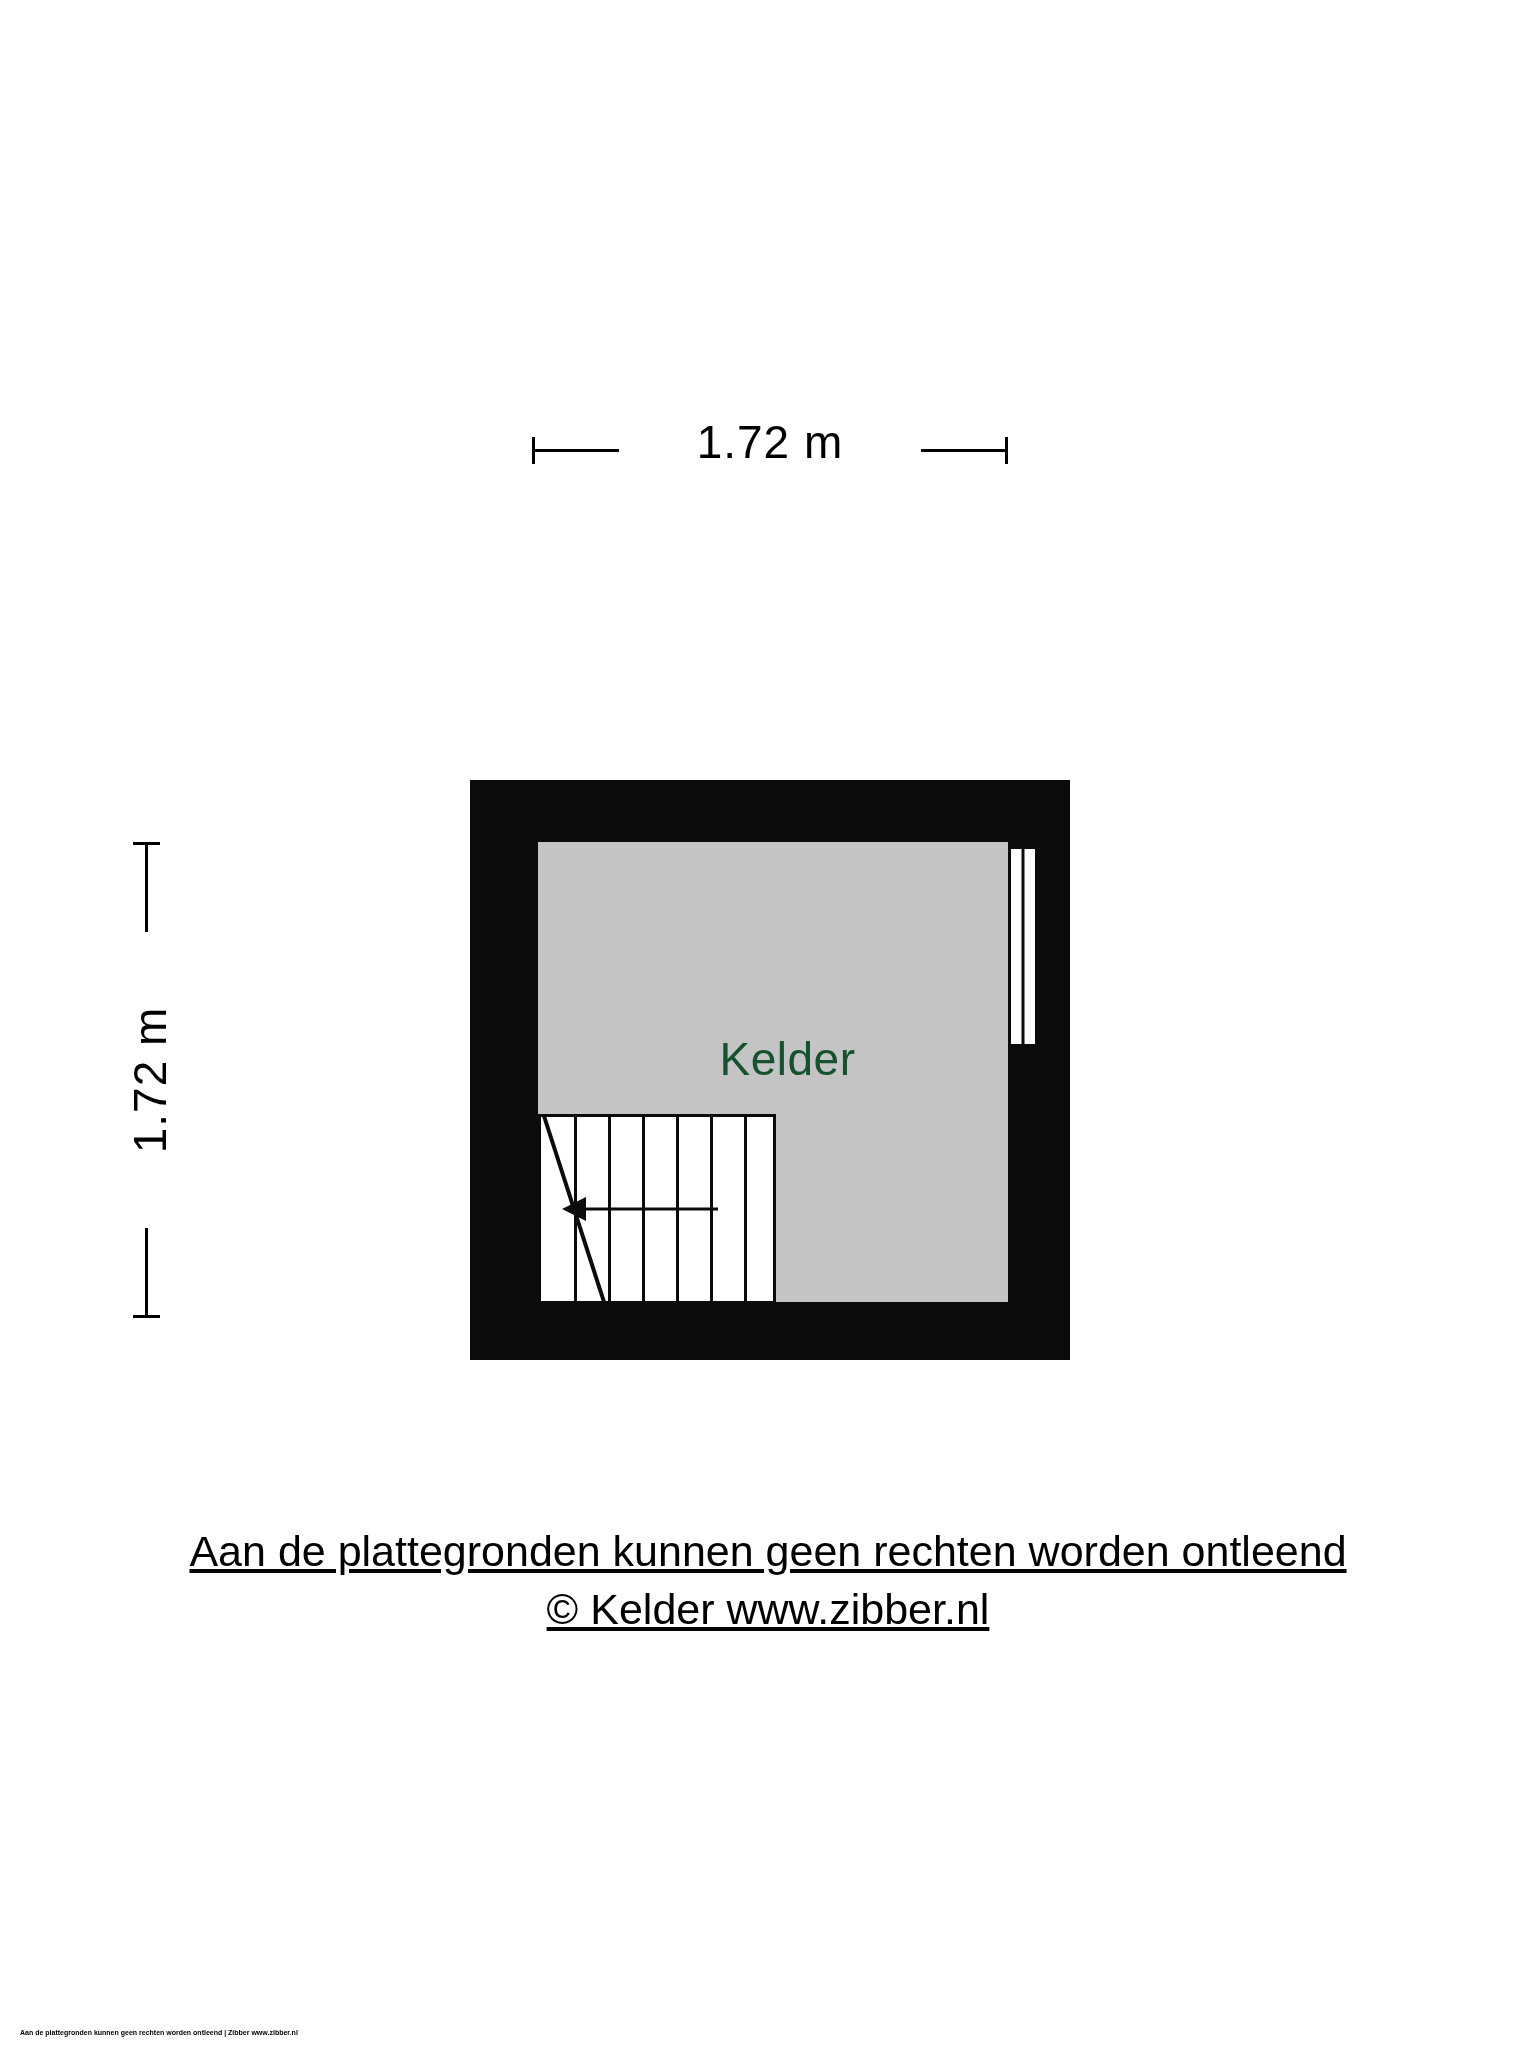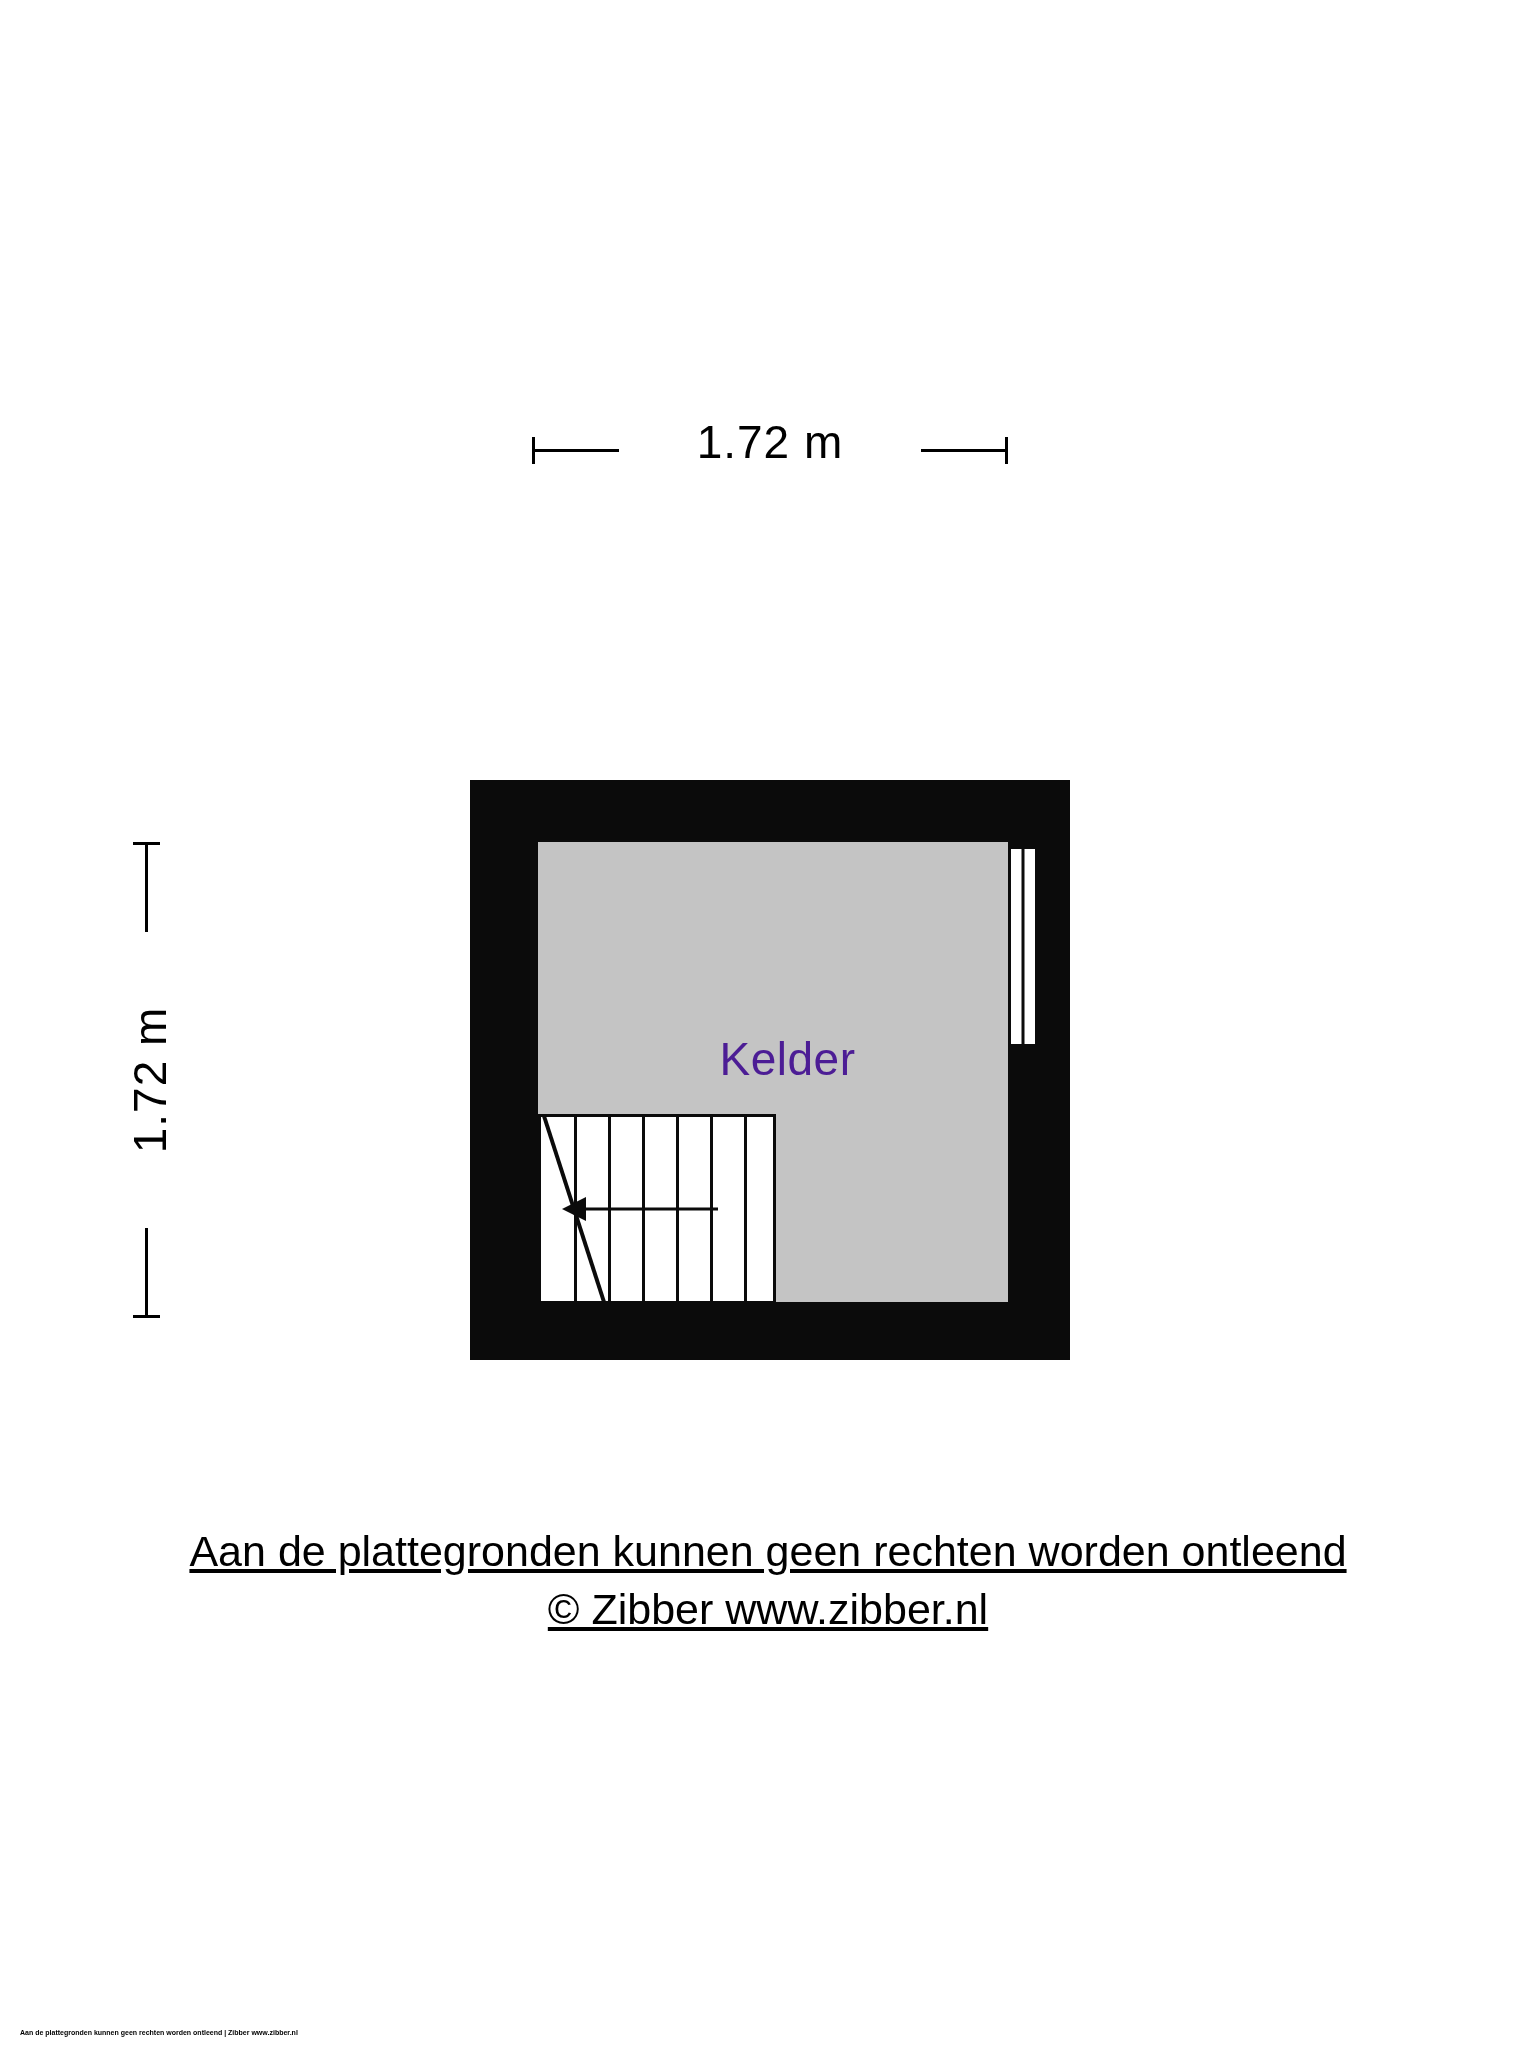--- a/index.html
+++ b/index.html
@@ -121,21 +121,21 @@
     height: 460px;
     background: #c4c4c4;
   }
   .room-label {
     position: absolute;
     left: 0;
     top: 190px;
     width: 499px;
     text-align: center;
     font-size: 46px;
-    color: #4c1d95;
+    color: #14532d;
     letter-spacing: 0.5px;
   }
 
   
   .window {
     position: absolute;
     right: -30px;
     top: 6px;
     width: 30px;
     height: 200px;
@@ -269,18 +269,18 @@
           <line x1="42" y1="95" x2="180" y2="95" stroke="#0b0b0b" stroke-width="3"></line>
           <polygon points="24,95 48,83 48,107" fill="#0b0b0b"></polygon>
         </svg>
 
       </div>
     </div>
   </div>
 
   <div class="footer">
     <div class="footer-line1">Aan de plattegronden kunnen geen rechten worden ontleend</div>
-    <div class="footer-line2">© Zibber www.zibber.nl</div>
+    <div class="footer-line2">© Kelder www.zibber.nl</div>
   </div>
 
   <div class="micro-note">Aan de plattegronden kunnen geen rechten worden ontleend  |  Zibber www.zibber.nl</div>
 
 </div>
 
 </body></html>

